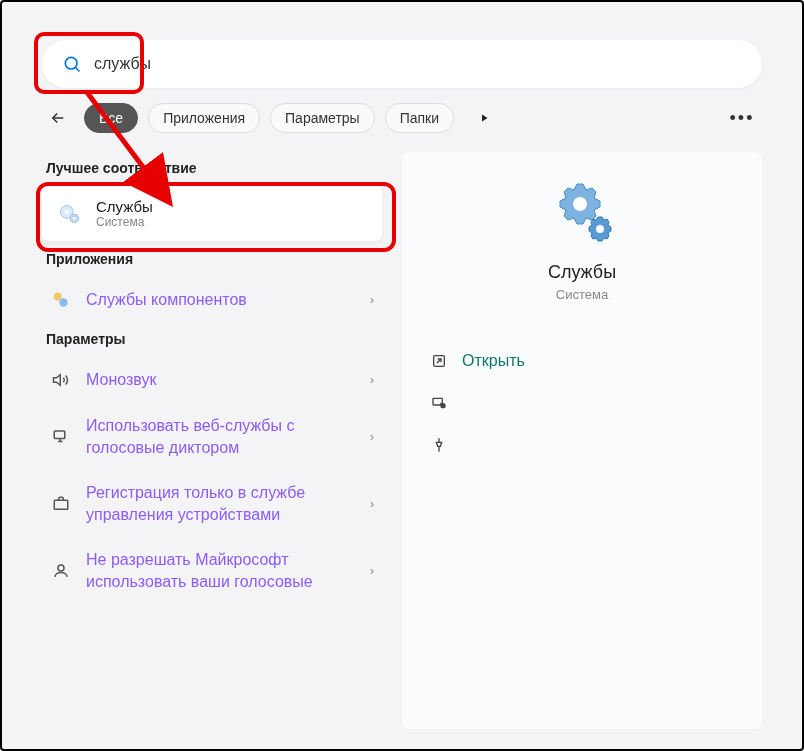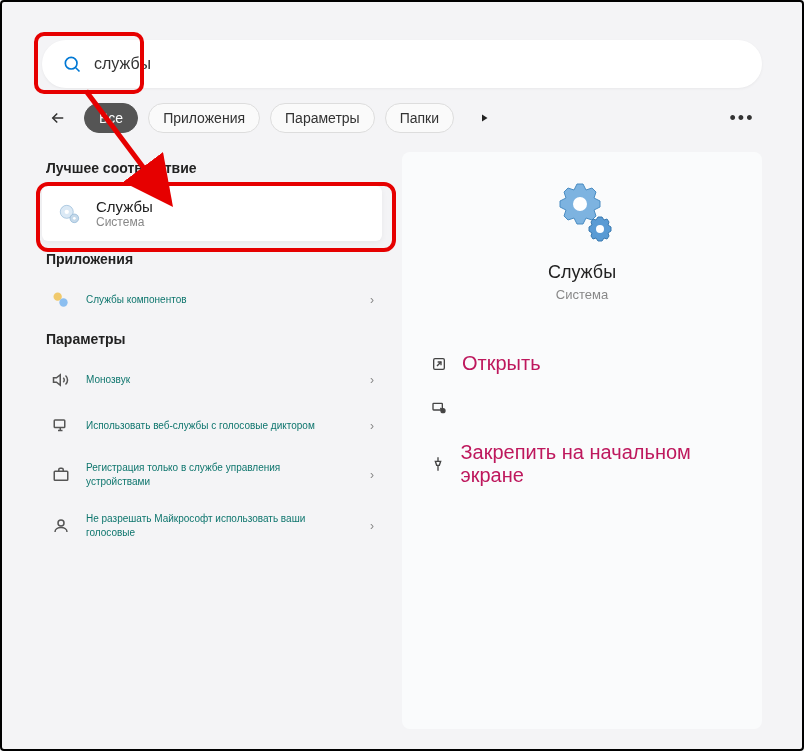--- a/index.html
+++ b/index.html
@@ -179,22 +179,22 @@
   .list-icon {
     width: 22px;
     height: 22px;
     display: flex;
     align-items: center;
     justify-content: center;
     color: #555;
     flex-shrink: 0;
   }
   .list-label {
-    font-size: 10px;
-    color: #0f766e;
+    font-size: 16px;
+    color: #8b5cf6;
     line-height: 1.35;
     max-width: 240px;
   }
   .preview-hero {
     display: flex;
     flex-direction: column;
     align-items: center;
     margin-bottom: 40px;
   }
   .hero-icon {
@@ -226,22 +226,22 @@
   }
   .action-icon {
     width: 18px;
     height: 18px;
     display: flex;
     align-items: center;
     justify-content: center;
     color: #444;
   }
   .action-label {
-    font-size: 20px;
-    color: #be185d;
+    font-size: 16px;
+    color: #0f766e;
   }
   .arrow-svg {
     position: absolute;
     top: 84px;
     left: 74px;
     pointer-events: none;
   }
   .gear-svg { display:block; }
 </style>
 </head>
@@ -398,21 +398,20 @@
         </div>
       </div>
       <div class="action-item">
         <div class="action-icon">
           <svg width="16" height="16" viewBox="0 0 24 24" fill="none" stroke="#444" stroke-width="2">
               <path d="M12 2v6"></path>
               <path d="M8 8h8l-2 6H10z"></path>
               <path d="M12 14v8"></path>
             </svg>
         </div>
-        <div class="action-label">Закрепить на начальном экране</div>
       </div>
     </div>
   </div>
 </div>
 
 <div class="result-highlight"></div>
 
 <svg class="arrow-svg" width="120" height="130">
   <defs>
     <marker id="arrhead" markerWidth="10" markerHeight="10" refX="6" refY="5" orient="auto">

